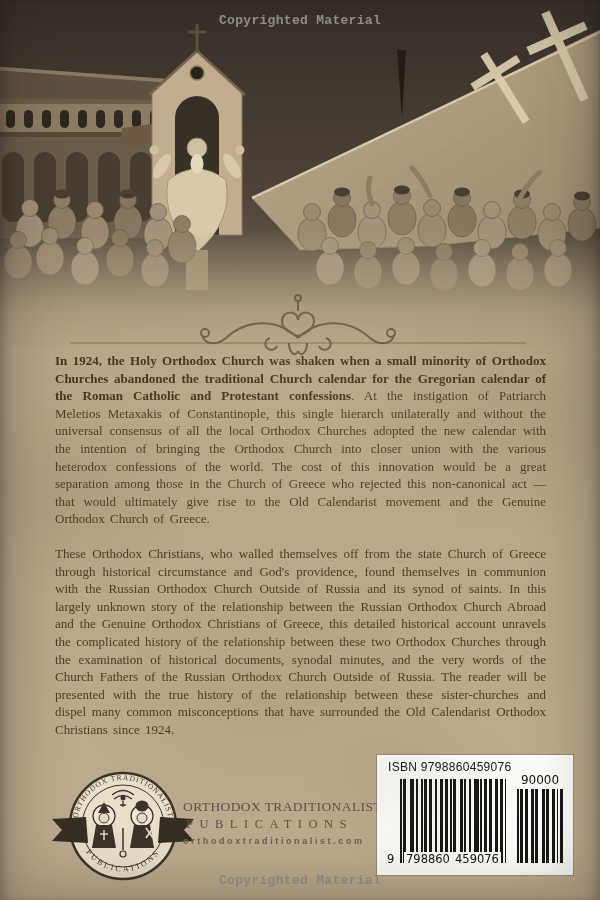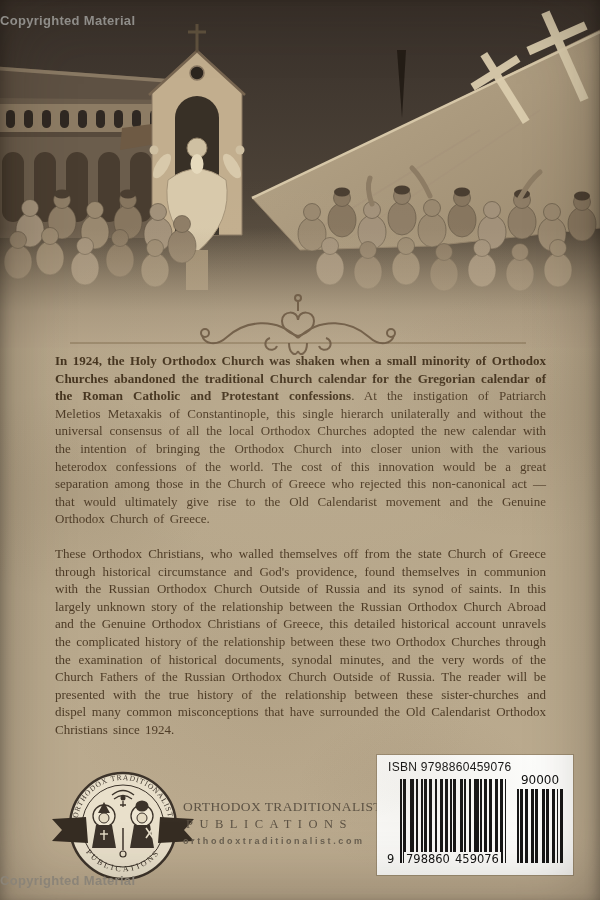--- a/index.html
+++ b/index.html
@@ -3,22 +3,22 @@
 <meta charset="utf-8">
 <style>
   html,body{margin:0;padding:0;background:#222;}
   .page{
     position:relative;width:600px;height:900px;overflow:hidden;
     background:linear-gradient(#b3a286 0%,#b6a68a 45%,#b9a98d 75%,#bcab8f 100%);
     font-family:"Liberation Serif",serif;
   }
   
   .watermark{
-    position:absolute;left:0;width:100%;text-align:left;
-    font-family:Liberation Sans, sans-serif;font-weight:bold;font-size:13px;
+    position:absolute;left:0;width:100%;text-align:center;
+    font-family:Liberation Mono, monospace;font-weight:bold;font-size:13px;
     letter-spacing:.3px;pointer-events:none;z-index:30;
   }
   .watermark.top{top:13px;color:#8f8d89;}
   .watermark.bottom{bottom:12px;color:#8b8478;}
   
   .artwork{position:absolute;top:0;left:0;z-index:1;}
   
   .divider{position:absolute;top:288px;left:65px;z-index:2;}
   
   .synopsis{

